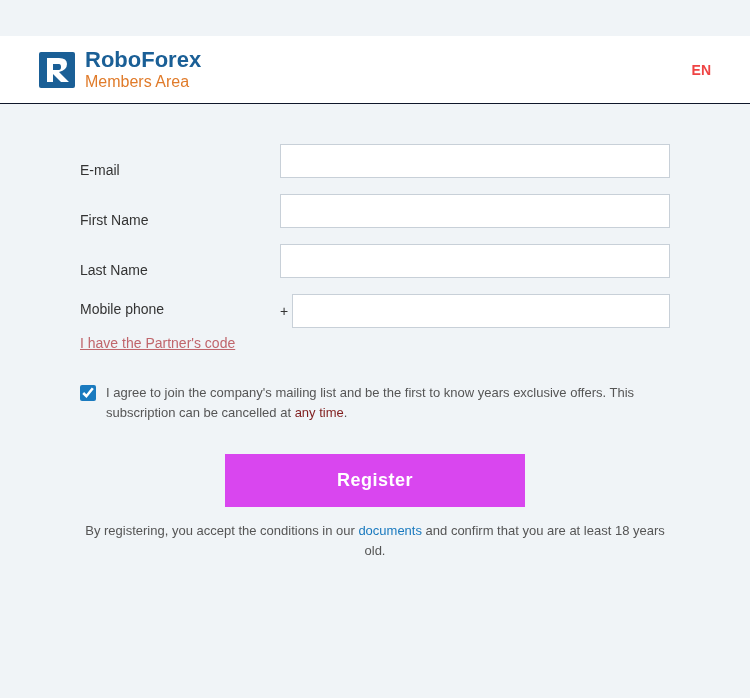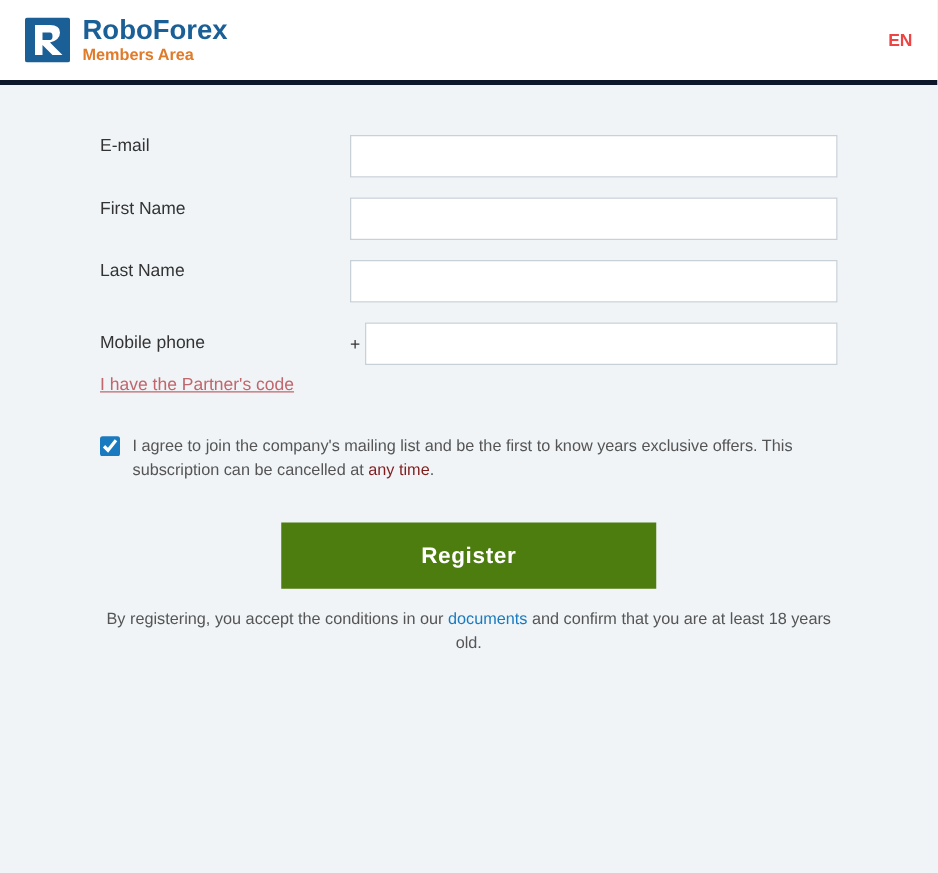--- a/index.html
+++ b/index.html
@@ -8,25 +8,26 @@
       font-family: Arial, sans-serif;
       background-color: #f0f4f7;
       color: #333;
       width: 750px;
       min-height: 698px;
     }
 
     
     .header {
       background-color: #ffffff;
-      border-bottom: 4px solid #0f172a;
-      padding: 12px 20px;
+      border-bottom: 1px solid #0f172a;
+      padding: 12px 39px;
       display: flex;
       align-items: center;
       justify-content: space-between;
+      margin-top: 36px;
     }
 
     .logo-area {
       display: flex;
       align-items: center;
       gap: 10px;
     }
 
     .logo-icon {
       width: 36px;
@@ -39,45 +40,44 @@
     }
 
     .logo-name {
       font-size: 22px;
       font-weight: bold;
       color: #1a5f96;
       line-height: 1.1;
     }
 
     .logo-sub {
-      font-size: 13px;
+      font-size: 16px;
       color: #e07b2a;
       line-height: 1.2;
-      font-weight: bold;
     }
 
     .lang-selector {
       font-size: 14px;
       color: #ef4444;
       font-weight: bold;
       cursor: pointer;
     }
 
     
     .main-content {
       padding: 40px 80px 40px 80px;
     }
 
     .form-container {
       background-color: transparent;
     }
 
     .form-row {
       display: flex;
-      align-items: flex-start;
+      align-items: flex-end;
       margin-bottom: 16px;
     }
 
     .form-label {
       width: 200px;
       font-size: 14px;
       color: #333;
       flex-shrink: 0;
     }
 
@@ -181,21 +181,21 @@
 
     
     .register-section {
       display: flex;
       flex-direction: column;
       align-items: center;
       gap: 14px;
     }
 
     .register-button {
-      background-color: #4d7c0f;
+      background-color: #d946ef;
       color: #fff;
       border: none;
       padding: 16px 0;
       width: 300px;
       font-size: 18px;
       font-weight: bold;
       cursor: pointer;
       letter-spacing: 0.5px;
     }
 

